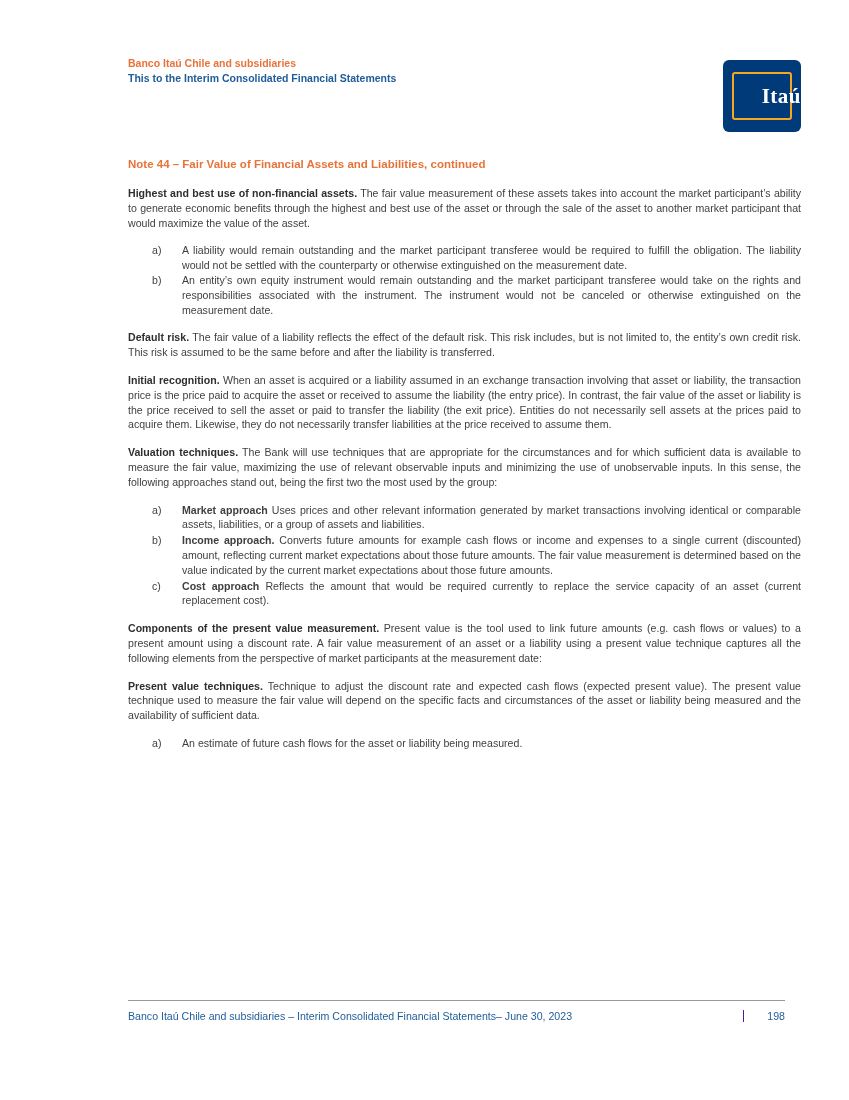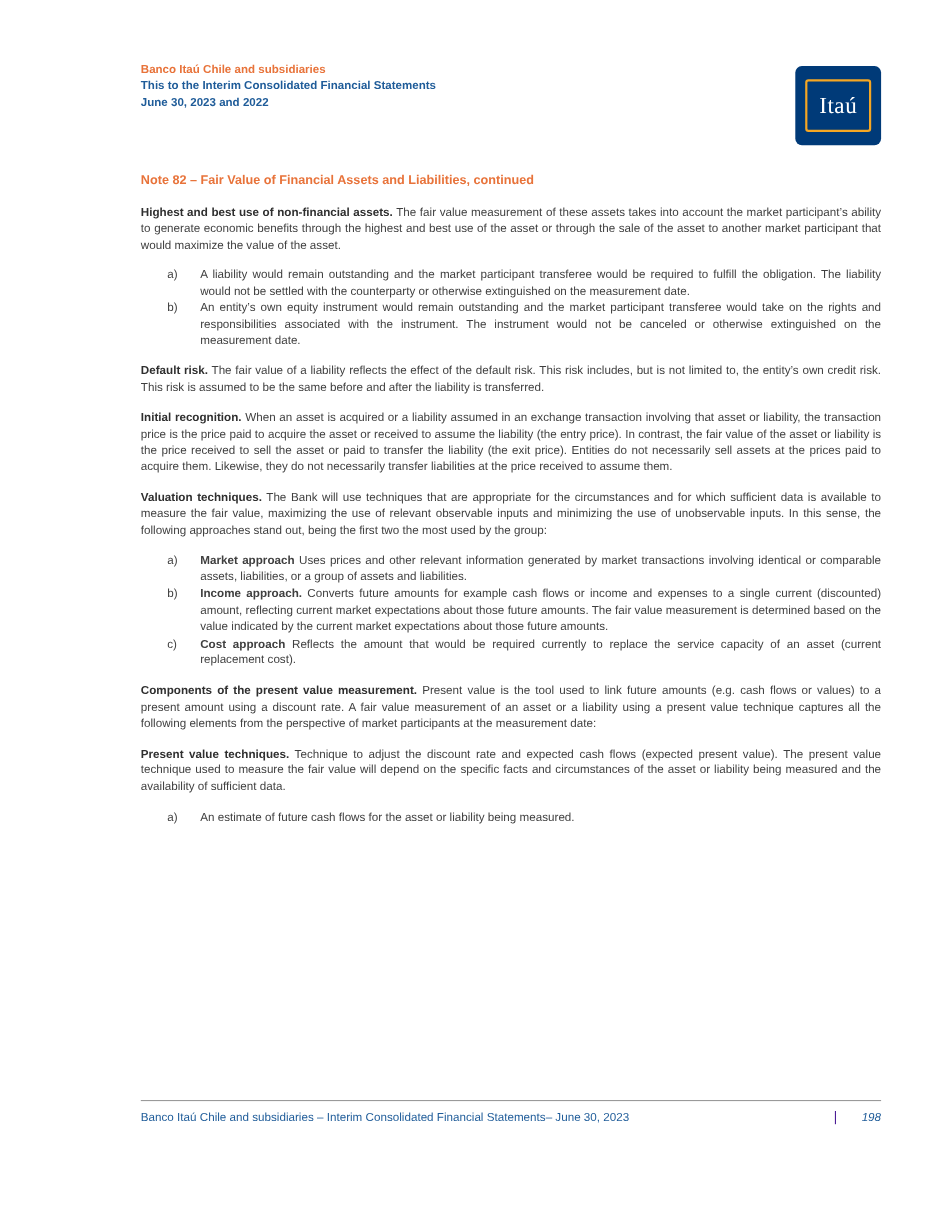--- a/index.html
+++ b/index.html
@@ -55,24 +55,24 @@
     bottom: 12px;
     border: 2px solid #f5a623;
     border-radius: 3px;
   }
   .logo .logo-word {
     position: absolute;
     left: 0;
     right: 0;
     top: 50%;
     transform: translateY(-50%);
-    text-align: center;
+    text-align: right;
     color: #ffffff;
     font-size: 21px;
-    font-weight: normal;
+    font-weight: bold;
     letter-spacing: 0.5px;
     font-family: "Liberation Serif", serif;
   }
 
   
   .note-title {
     margin-top: 26px;
     font-size: 11.5px;
     font-weight: bold;
     color: #e8733a;
@@ -107,60 +107,58 @@
     left: 0;
     top: 0;
     width: 24px;
   }
   ol.alpha.spaced > li { margin-bottom: 1px; }
 
   
   .footer {
     position: absolute;
     left: 88px;
-    right: 88px;
+    right: 104px;
     bottom: 78px;
     text-align: center;
   }
   .footer-rule {
     border-top: 1px solid #9a9a9a;
     margin-bottom: 9px;
   }
   .footer-row {
     display: flex;
     align-items: baseline;
     justify-content: space-between;
     font-size: 10.6px;
     color: #1f5c99;
   }
   .footer-page {
     border-left: 1px solid #4c1d95;
     padding-left: 23px;
     color: #1f5c99;
-    font-style: italic;
   }
 </style>
 </head>
 <body>
 
 <div class="page">
 
   <div class="header">
     <div class="header-text">
       <div class="line1">Banco Itaú Chile and subsidiaries</div>
       <div>This to the Interim Consolidated Financial Statements</div>
-      <div>June 30, 2023 and 2022</div>
     </div>
     <div class="logo">
       <div class="logo-inner"></div>
       <div class="logo-word">Itaú</div>
     </div>
   </div>
 
-  <div class="note-title">Note 82 – Fair Value of Financial Assets and Liabilities, continued</div>
+  <div class="note-title">Note 44 – Fair Value of Financial Assets and Liabilities, continued</div>
 
   <div class="content">
 
     <p class="para">
       <b>Highest and best use of non-financial assets.</b><span> The fair value measurement of these assets takes into account the market participant’s ability to generate economic benefits through the highest and best use of the asset or through the sale of the asset to another market participant that would maximize the value of the asset.</span>
     </p>
 
 
     <ol class="alpha">
       <li>

